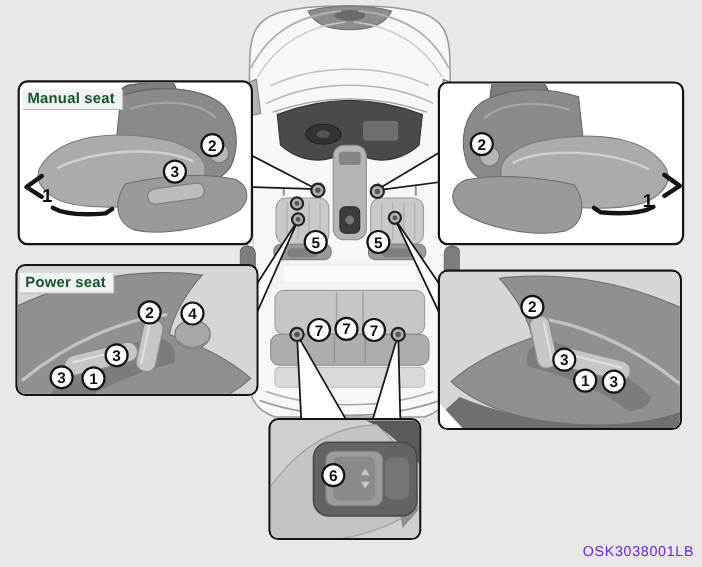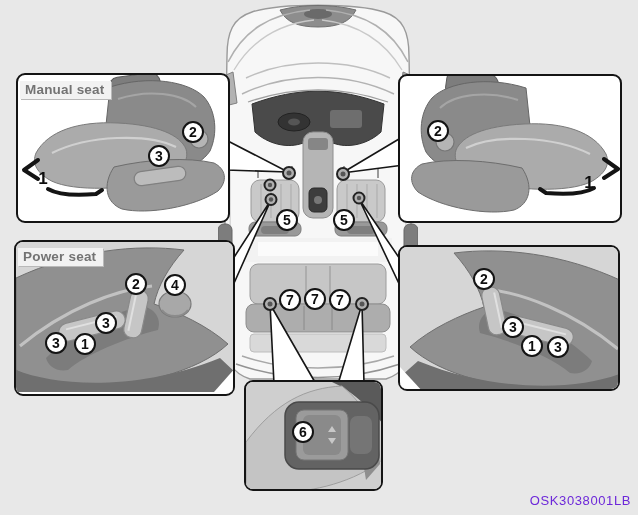--- a/index.html
+++ b/index.html
@@ -2,21 +2,21 @@
 <html><head>
 <meta charset="utf-8">
 <style>
   html,body{margin:0;padding:0;background:#e8e8e8;font-family:"Liberation Sans",sans-serif;}
   .stage{position:relative;width:638px;height:515px;background:#e8e8e8;overflow:hidden;}
   .stage svg{display:block;}
   .car-svg{position:absolute;left:218px;top:0;z-index:1;}
   .overlay-svg{position:absolute;left:0;top:0;z-index:2;pointer-events:none;}
   .callout-box{position:absolute;background:#ffffff;border:2px solid #141414;border-radius:9px;overflow:hidden;z-index:3;box-sizing:border-box;}
   .box-illustration{position:absolute;left:0;top:0;}
-  .chip{position:absolute;left:2px;top:6px;background:#f2f2f2;box-shadow:1px 1px 0 #b9b9b9;color:#737373;font-size:13.5px;font-weight:700;padding:1px 7px 2px 5px;letter-spacing:0.2px;z-index:4;white-space:nowrap;}
+  .chip{position:absolute;left:2px;top:6px;background:#f2f2f2;box-shadow:1px 1px 0 #b9b9b9;color:#14532d;font-size:13.5px;font-weight:700;padding:1px 7px 2px 5px;letter-spacing:0.2px;z-index:4;white-space:nowrap;}
   .callout-circle{position:absolute;width:18px;height:18px;border:2px solid #141414;border-radius:50%;background:#ffffff;color:#0e0e0e;font-size:14px;font-weight:700;display:flex;align-items:center;justify-content:center;z-index:6;line-height:1;}
   .plain-num{position:absolute;width:20px;height:20px;color:#0e0e0e;font-size:17px;font-weight:700;display:flex;align-items:center;justify-content:center;z-index:6;line-height:1;}
   .figure-code{position:absolute;right:7px;bottom:7px;color:#6d28d9;font-size:13px;font-weight:400;letter-spacing:0.6px;z-index:6;}
 </style>
 </head>
 <body>
 
 <div class="stage">
 
   <svg class="car-svg" width="200" height="418" viewBox="0 0 200 418">
@@ -147,21 +147,21 @@
       <path d="M190,78 C154,60 94,58 66,72" fill="none" stroke="#d0d0d0" stroke-width="2.2"></path>
       <path d="M122,92 C88,84 48,82 22,88 C10,94 8,106 18,116 C42,132 88,140 114,134 C130,128 134,110 122,92 Z" fill="#9a9a9a" stroke="#6d6d6d" stroke-width="1"></path>
       <circle cx="45" cy="66" r="9" fill="#b5b5b5" stroke="#777777" stroke-width="1.2"></circle>
       <g fill="none" stroke="#141414" stroke-width="4" stroke-linecap="round" stroke-linejoin="round">
         <path d="M204,83 L218,93 L204,102"></path>
         <path d="M194,112 Q180,120 146,117 L140,113"></path>
       </g>
     </svg>
   </div>
 
-  <div class="callout-box" style="left:14px;top:240px;width:221px;height:156px;text-align:center;">
+  <div class="callout-box" style="left:14px;top:240px;width:221px;height:120px;text-align:center;">
     <svg class="box-illustration" width="221" height="150" viewBox="0 0 221 150">
       <rect x="0" y="0" width="221" height="150" fill="#d6d6d6"></rect>
       <path d="M0,36 C60,8 120,2 168,8 C152,26 142,44 138,62 C162,70 192,84 212,102 C182,130 120,146 60,144 C30,142 8,134 0,128 Z" fill="#909090" stroke="#6f6f6f" stroke-width="1"></path>
       <path d="M4,104 C50,66 100,48 136,44" fill="none" stroke="#c2c2c2" stroke-width="3"></path>
       <path d="M30,116 C60,86 100,70 126,64 C138,66 146,76 142,88 C110,96 70,112 52,128 C40,130 32,124 30,116 Z" fill="#7c7c7c"></path>
       <path d="M0,128 C40,144 120,150 204,116 L221,132 L221,150 L0,150 Z" fill="#6f6f6f"></path>
       <polygon points="198,150 221,124 221,150" fill="#ffffff"></polygon>
       <g transform="translate(120,72) rotate(12)">
           <rect x="-9" y="-24" width="18" height="48" rx="8" fill="#c6c6c6" stroke="#8a8a8a" stroke-width="1.2"></rect>
           <line x1="-4" y1="-18" x2="-4" y2="18" stroke="#e0e0e0" stroke-width="2"></line>

